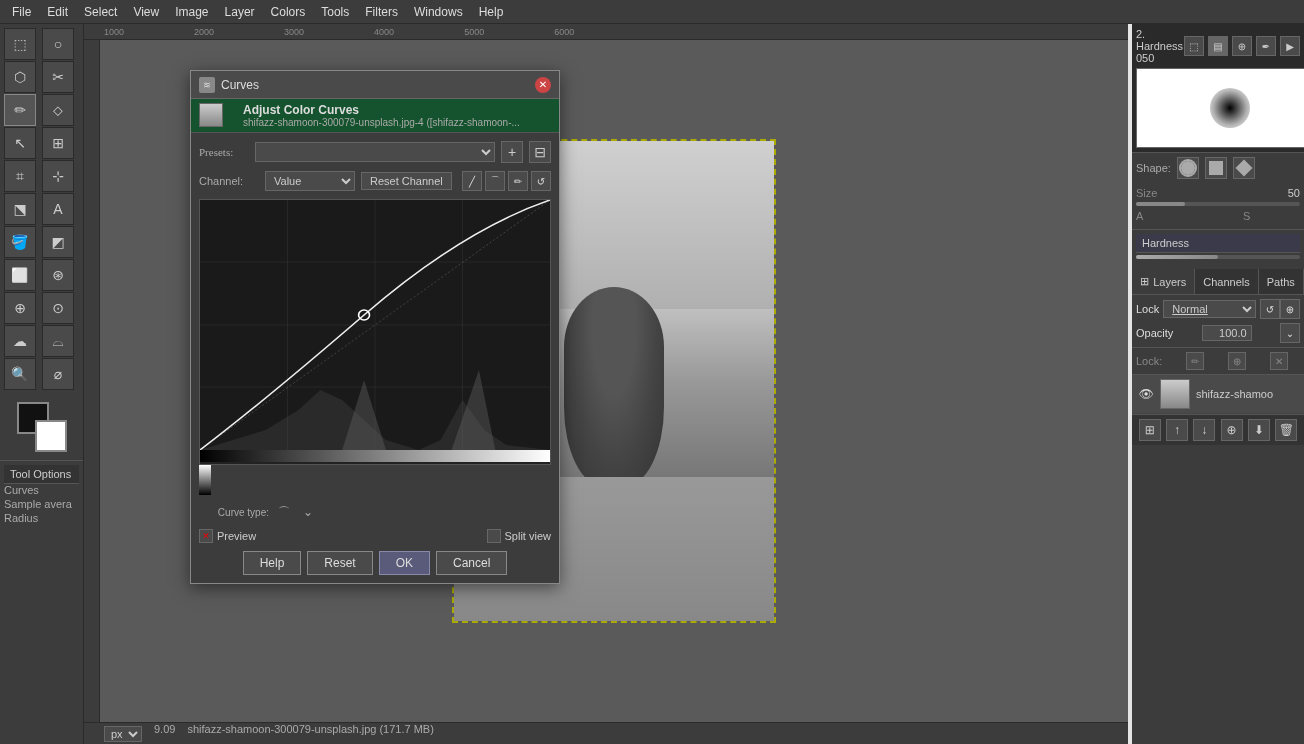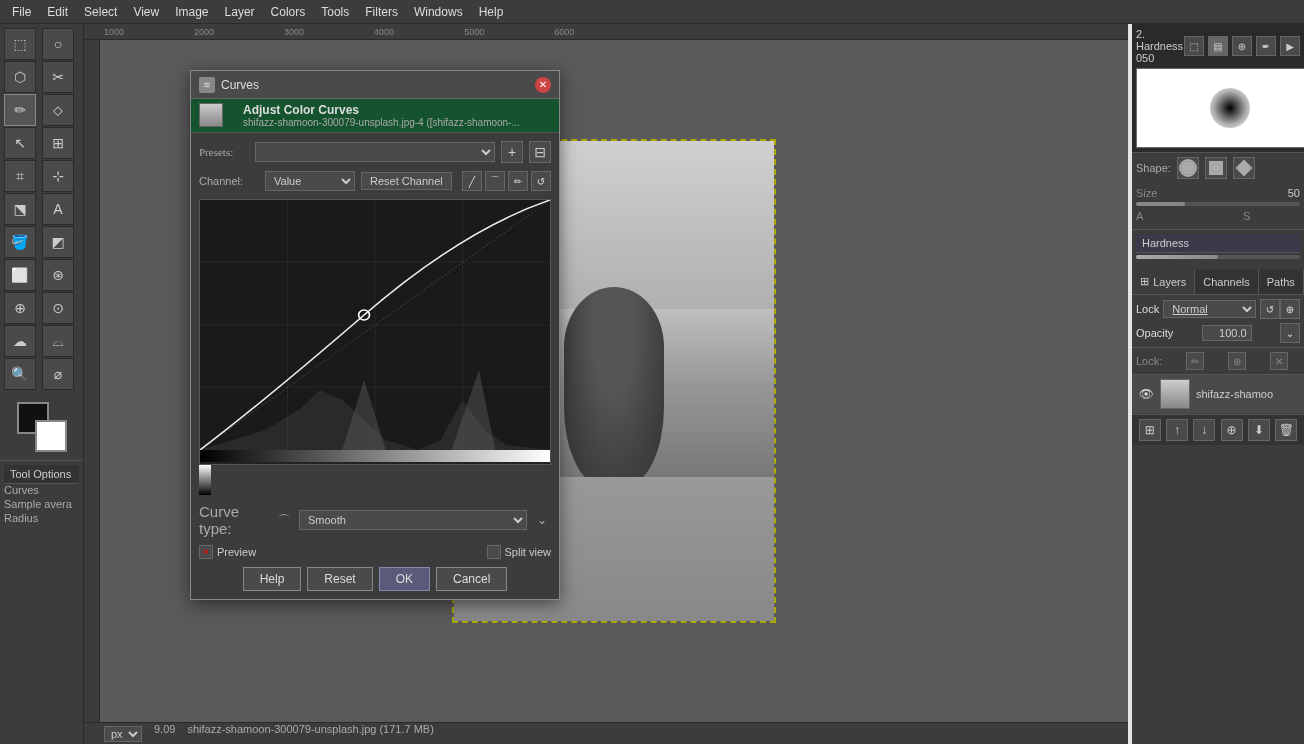--- a/index.html
+++ b/index.html
@@ -656,23 +656,24 @@
       margin-bottom: 2px;
     }
 
     .curve-type-row {
       display: flex;
       align-items: center;
       gap: 6px;
       margin-bottom: 8px;
     }
     .curve-type-label {
-      font-size: 15px;
+      font-size: 10px;
       color: #aaa;
       width: 70px;
+      text-align: right;
     }
     .curve-type-select {
       flex: 1;
       background: #4a4a4a;
       color: #ccc;
       border: 1px solid #666;
       font-size: 11px;
       padding: 2px 4px;
     }
     .curve-arrow {
@@ -938,24 +939,20 @@
               <div class="gradient-bar"></div>
             </div>
 
             <div style="display:flex; gap:6px; margin-bottom:8px; align-items:flex-start;">
               <div style="width:12px; height:30px; background:linear-gradient(to bottom, #fff, #000); margin-top:-8px; flex-shrink:0;"></div>
             </div>
 
             <div class="curve-type-row">
               <span class="curve-type-label">Curve type:</span>
               <div class="curve-arrow">⌒</div>
-              <select class="curve-type-select">
-                <option>Smooth</option>
-                <option>Linear</option>
-              </select>
               <div class="curve-arrow">⌄</div>
             </div>
 
             <div class="preview-row">
               <div class="preview-check">
                 <div class="checkbox-x">✕</div>
                 <span>Preview</span>
               </div>
               <div class="split-view">
                 <div class="split-checkbox"></div>

